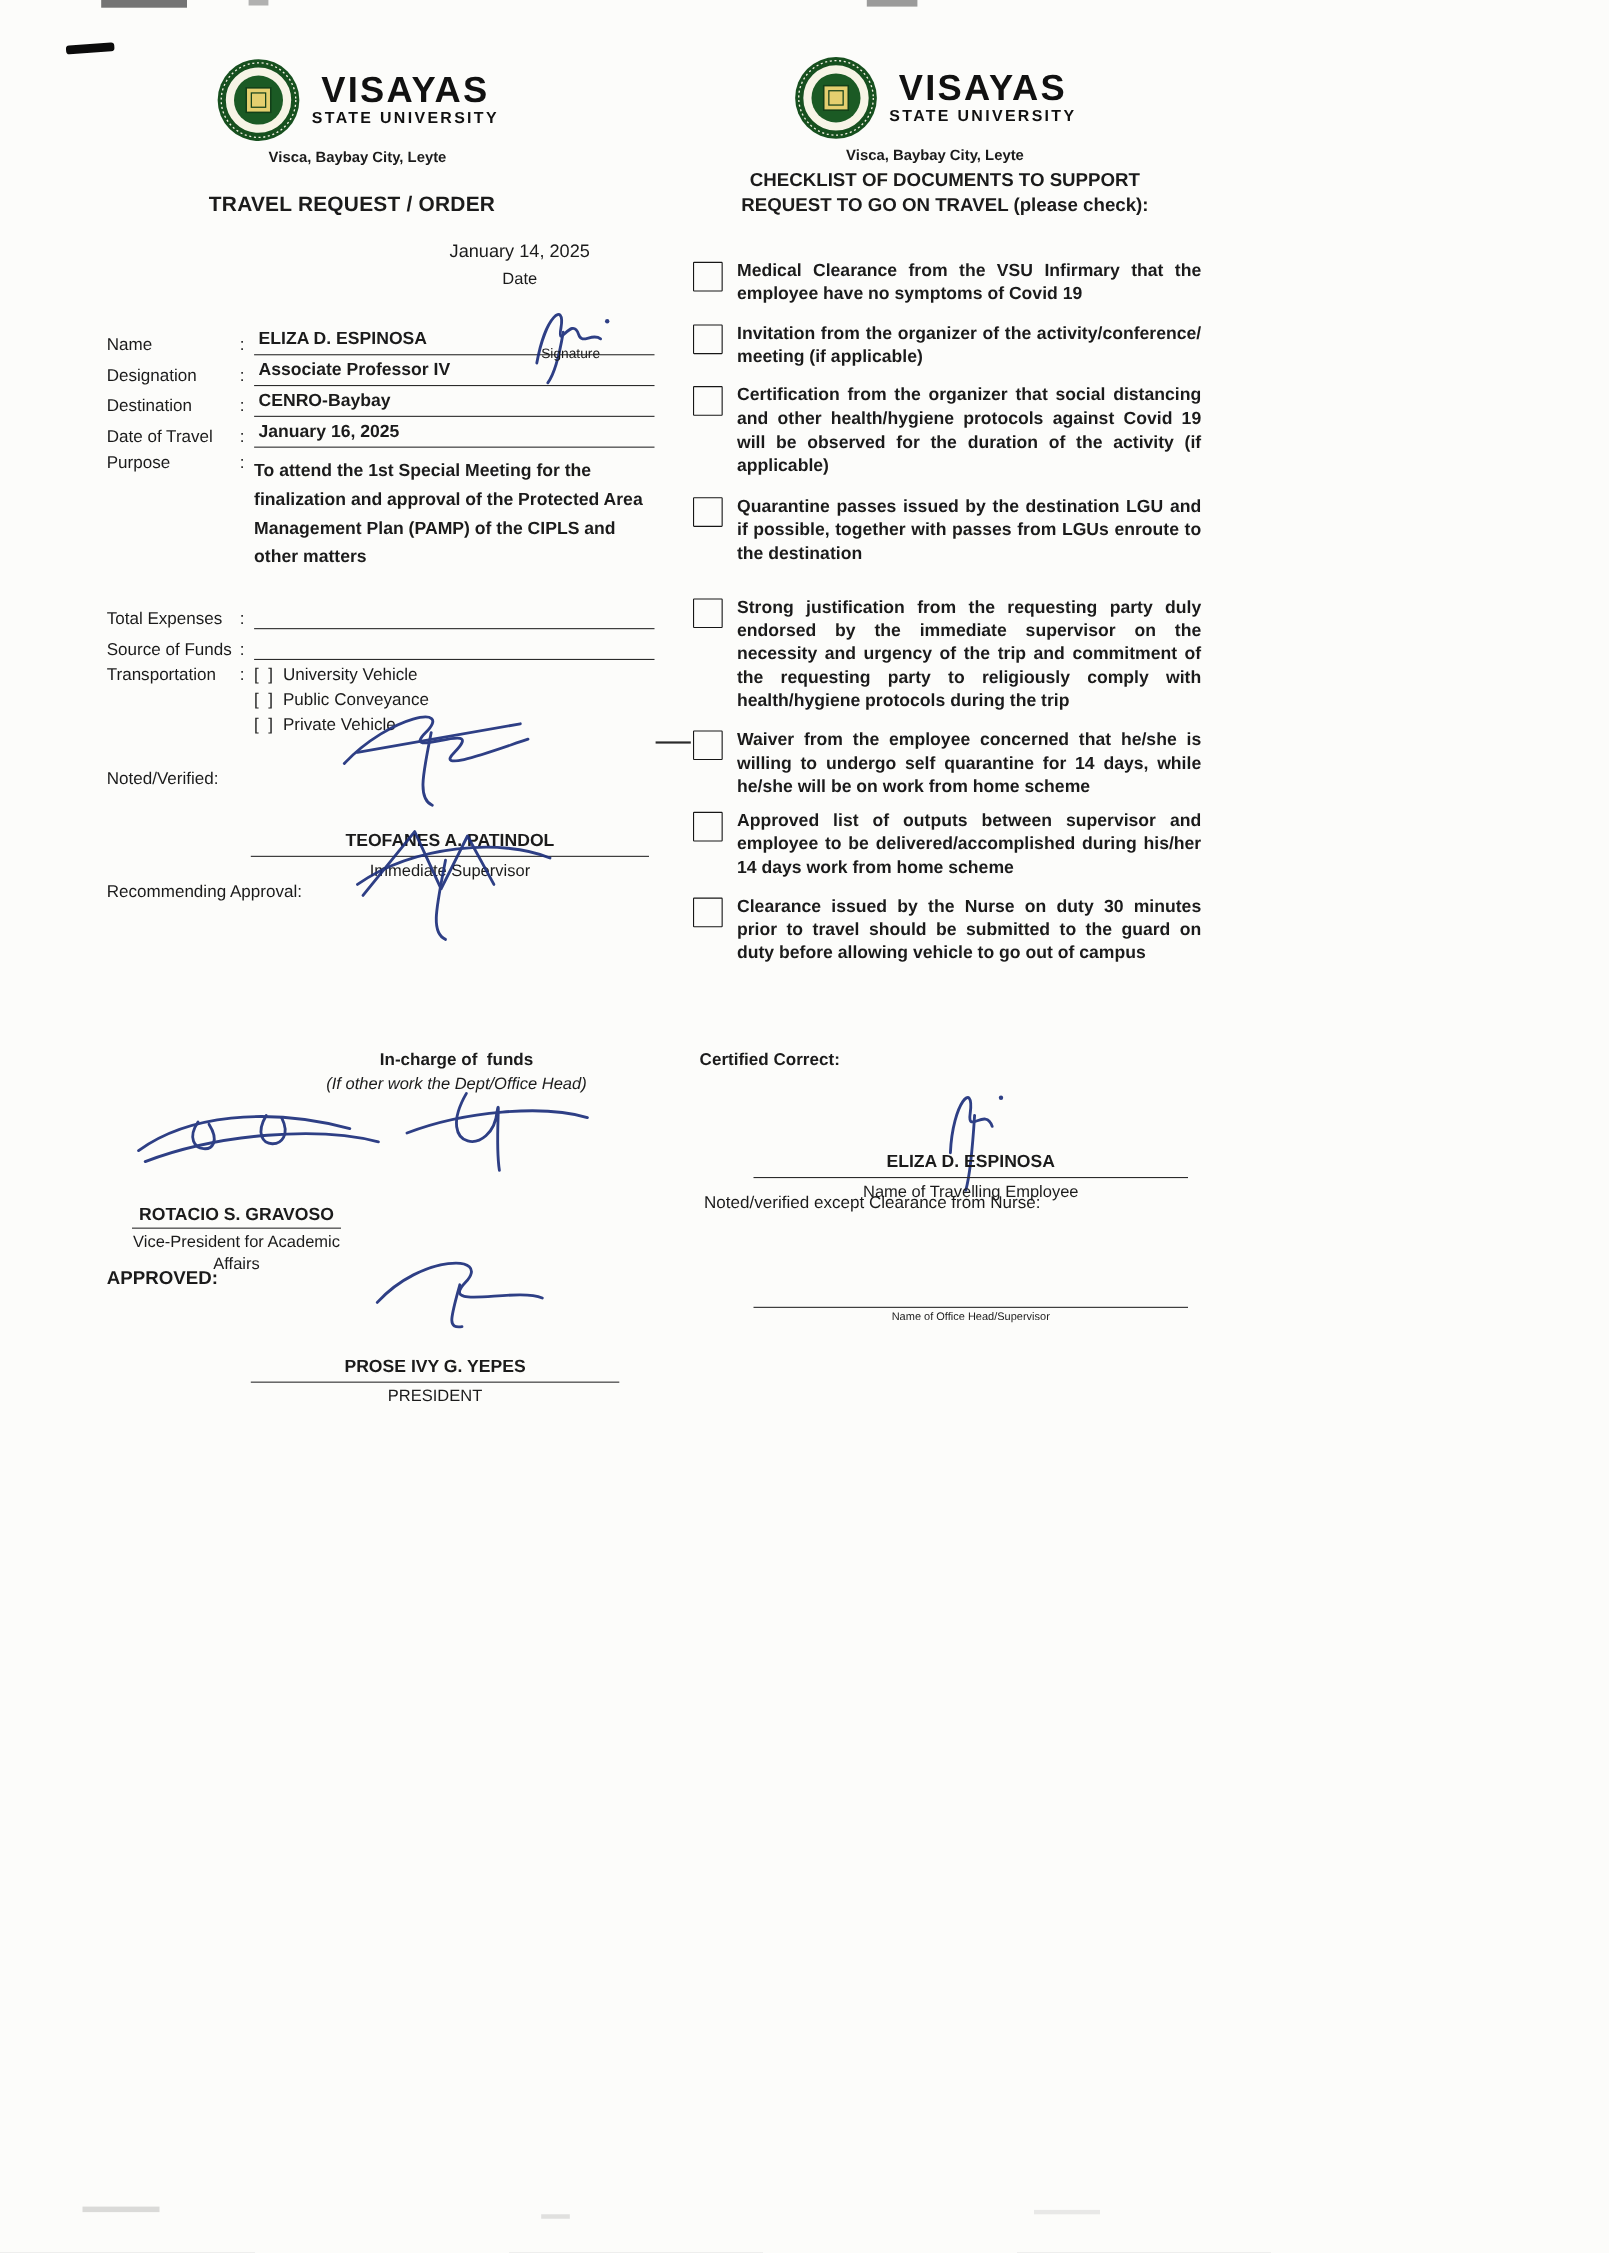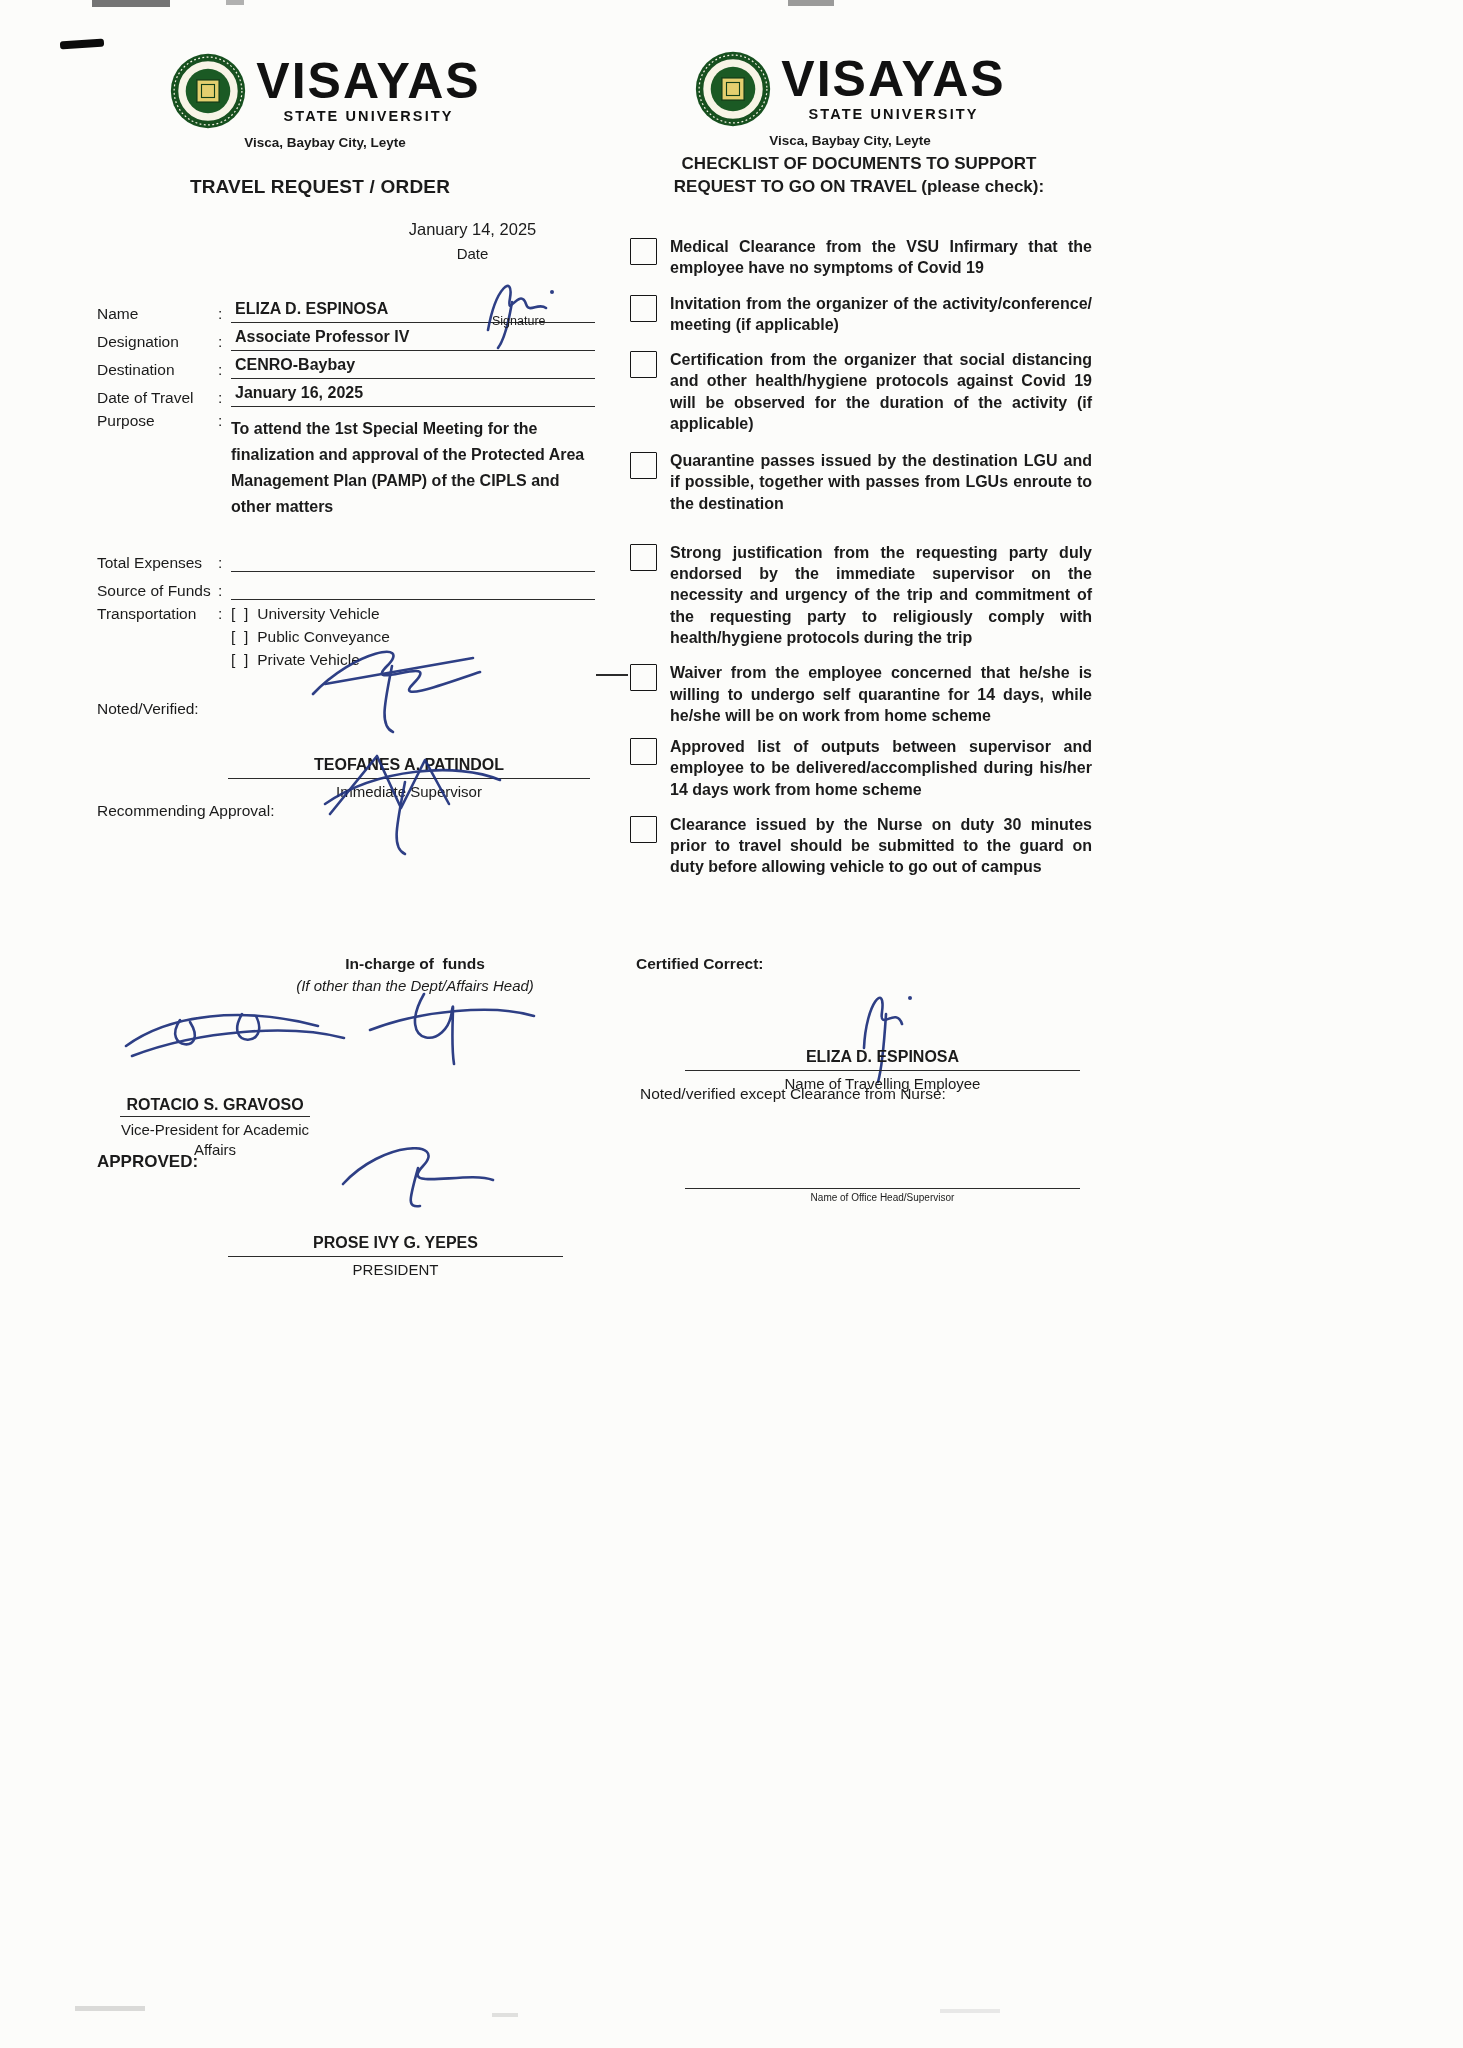--- a/index.html
+++ b/index.html
@@ -8,21 +8,21 @@
     background:#fcfcfa; font-family:"Liberation Sans", sans-serif; color:#1b1b1b;
     overflow:hidden;
   }
   .abs { position:absolute; }
 
   
   .logo-block { display:flex; flex-direction:column; align-items:center; }
   .logo-row { display:flex; align-items:center; gap:9px; }
   .seal { width:78px; height:78px; }
   .wordmark-col { display:flex; flex-direction:column; align-items:center; }
-  .wordmark { font-size:50px; font-weight:bold; letter-spacing:2px; line-height:0.95; color:#111; }
+  .wordmark { font-size:33px; font-weight:bold; letter-spacing:2px; line-height:0.95; color:#111; }
   .wordmark-sub { font-size:14.5px; font-weight:bold; letter-spacing:2.1px; margin-top:2px; color:#111; }
   .addr { font-size:13.5px; font-weight:bold; margin-top:5px; }
 
   .form-title { font-size:19px; font-weight:bold; text-align:center; letter-spacing:0.2px; }
   .chk-title { font-size:17px; font-weight:bold; text-align:center; line-height:1.38; }
 
   .date-blk { text-align:center; }
   .date-val { font-size:16.5px; }
   .date-lbl { font-size:15px; margin-top:6px; }
 
@@ -236,21 +236,21 @@
       <div class="cbx"></div>
       <div class="ctext">Approved list of outputs between supervisor and employee to be delivered/accomplished during his/her 14 days work from home scheme</div>
     </div>
     <div class="citem">
       <div class="cbx"></div>
       <div class="ctext">Clearance issued by the Nurse on duty 30 minutes prior to travel should be submitted to the guard on duty before allowing vehicle to go out of campus</div>
     </div>
   </div>
 
   <div class="abs bold-label" style="left:300px; top:955px; width:230px; text-align:center; white-space:pre;">In-charge of  funds</div>
-  <div class="abs" style="left:280px; top:977px; width:270px; text-align:center; font-size:15px; font-style:italic;">(If other than the Dept/Affairs Head)</div>
+  <div class="abs" style="left:280px; top:977px; width:270px; text-align:center; font-size:15px; font-style:italic;">(If other work the Dept/Office Head)</div>
 
   <div class="abs bold-label" style="left:636px; top:955px;">Certified Correct:</div>
 
   <svg class="abs sig" style="left:838px; top:978px;" width="100" height="108" viewBox="0 0 100 108">
     <path d="M26 70 C28 24 48 4 44 34 C41 54 58 28 64 46"></path>
     <path d="M48 36 C46 68 44 90 40 104"></path>
     <circle cx="72" cy="20" r="2" fill="#1d2f7c" stroke="none"></circle>
   </svg>
   <div class="abs sigline" style="left:685px; top:1012px; width:395px;">
     <div class="sname">ELIZA D. ESPINOSA</div>

